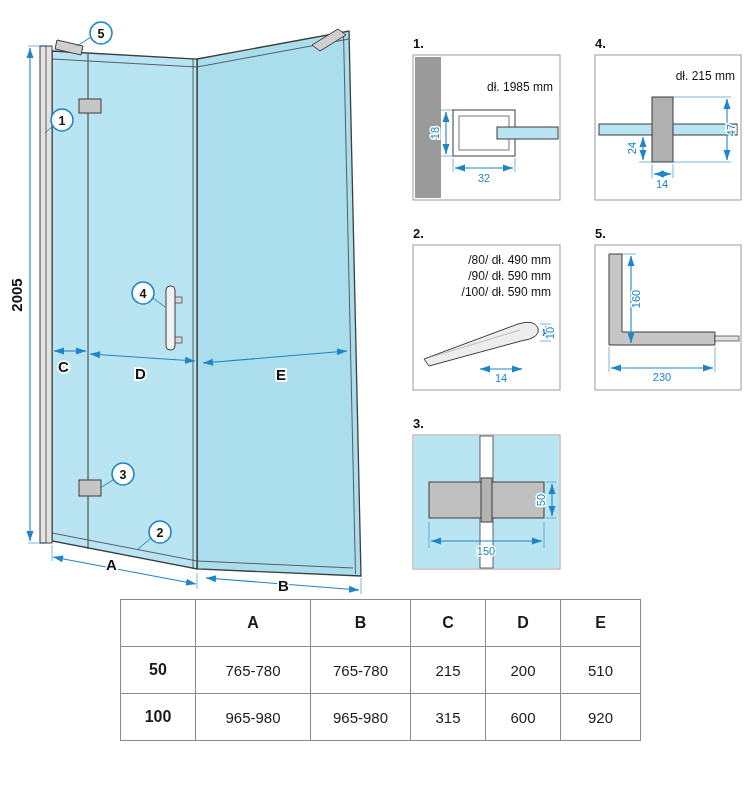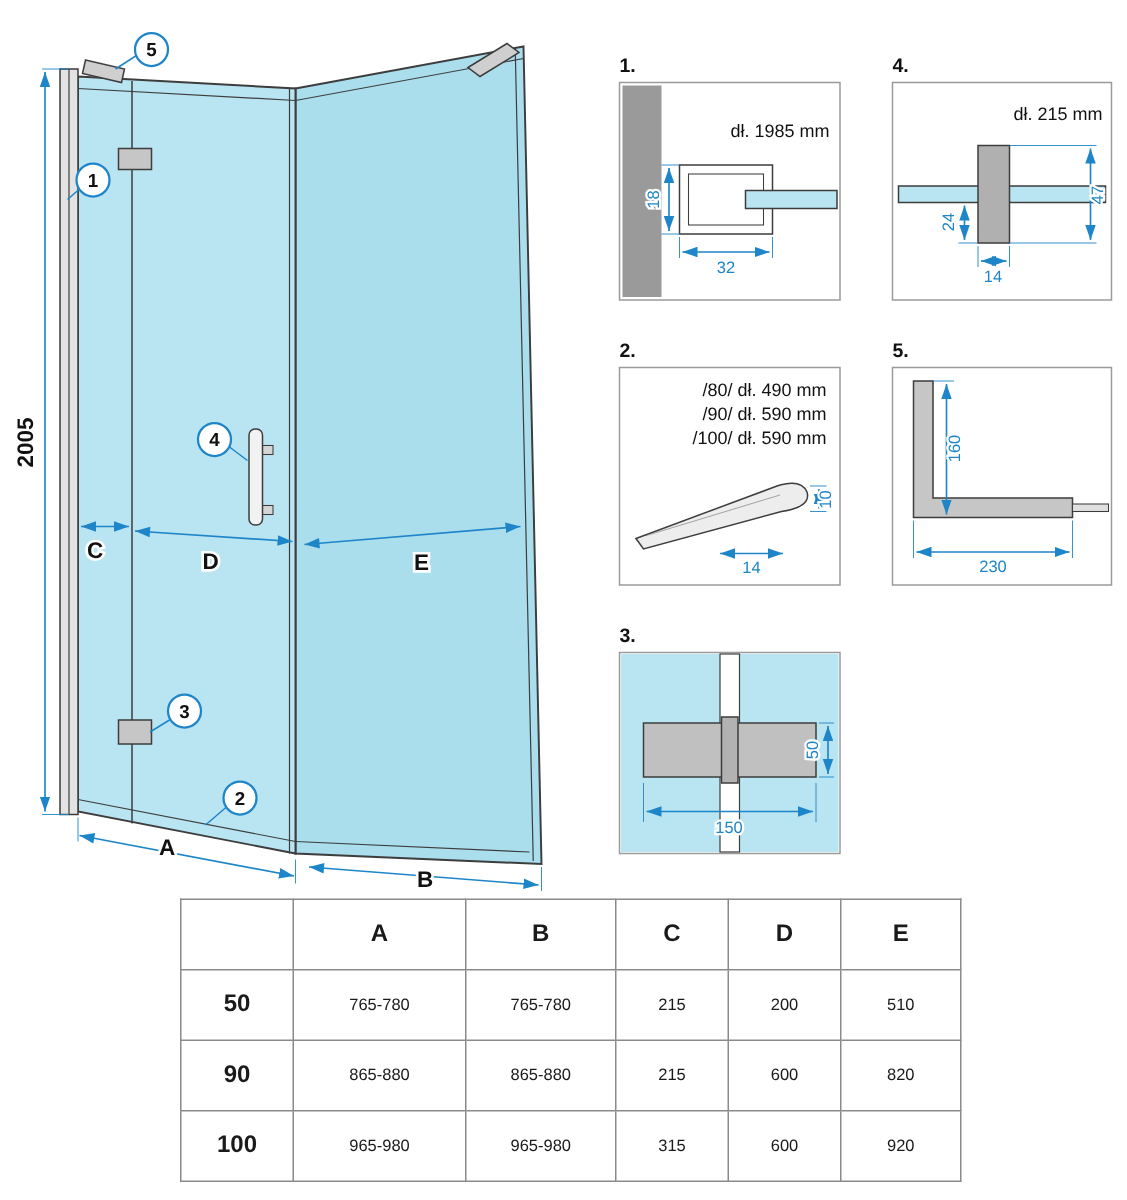--- a/index.html
+++ b/index.html
@@ -17,21 +17,21 @@
   .mt{font-weight:bold;font-size:15px;fill:#111111;paint-order:stroke;stroke:#ffffff;stroke-width:3.5px;}
   .cot{font-weight:bold;font-size:12.5px;fill:#111111;}
   .co{fill:#ffffff;stroke:#1e86c8;stroke-width:1.5;}
   .cl{stroke:#1e86c8;stroke-width:1;fill:none;}
   .dl{stroke:#1e86c8;stroke-width:1.1;fill:none;}
   .ext{stroke:#1e86c8;stroke-width:0.6;}
   .table-wrap{position:absolute;left:120px;top:599px;}
   table.size-table{border-collapse:collapse;color:#1a1a1a;table-layout:fixed;}
   table.size-table th,table.size-table td{border:1px solid #8a8a8a;text-align:center;vertical-align:middle;height:46px;padding:0;}
   table.size-table th{font-size:16px;font-weight:bold;}
-  table.size-table td{font-size:11px;font-weight:normal;margin-top:12px;}
+  table.size-table td{font-size:15px;font-weight:normal;margin-top:12px;}
 </style>
 </head>
 <body>
 
 <div id="page">
 
 <svg id="drawing" width="751" height="598" viewBox="0 0 751 598">
   <defs>
     <marker id="mE" markerWidth="12" markerHeight="10" refX="10" refY="4" orient="auto" markerUnits="userSpaceOnUse">
       <path d="M0,0.5 L10,4 L0,7.5 Z" fill="#1e86c8"></path>
@@ -259,28 +259,20 @@
       </tr>
       <tr>
         <th>50</th>
         <td>765-780</td>
         <td>765-780</td>
         <td>215</td>
         <td>200</td>
         <td>510</td>
       </tr>
       <tr>
-        <th>90</th>
-        <td>865-880</td>
-        <td>865-880</td>
-        <td>215</td>
-        <td>600</td>
-        <td>820</td>
-      </tr>
-      <tr>
         <th>100</th>
         <td>965-980</td>
         <td>965-980</td>
         <td>315</td>
         <td>600</td>
         <td>920</td>
       </tr>
     </tbody>
   </table>
 </div>

